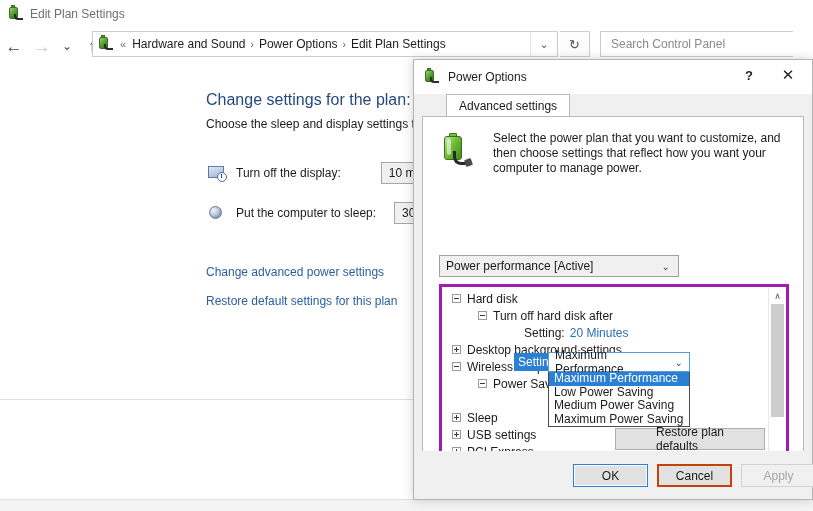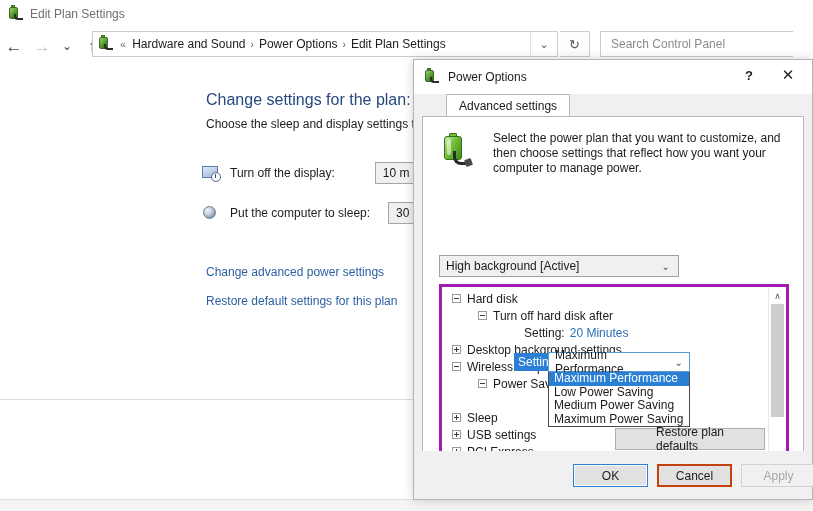--- a/index.html
+++ b/index.html
@@ -173,21 +173,21 @@
   }
   #page-sub {
     position: absolute;
     left: 206px; top: 47px;
     font-size: 12px;
     color: #1b1b1b;
     white-space: nowrap;
   }
   .setting-row {
     position: absolute;
-    left: 202px;
+    left: 208px;
     display: flex;
     align-items: center;
     justify-content: space-between;
   }
   .setting-row .lbl {
     font-size: 12px;
     color: #1b1b1b;
     white-space: nowrap;
   }
   #row-display { top: 92px; }
@@ -709,21 +709,21 @@
           <span class="prong"></span>
       </span>
       <span id="info-text">
         <span>Select the power plan that you want to customize, and</span><br>
         <span>then choose settings that reflect how you want your</span><br>
         <span>computer to manage power.</span>
       </span>
     </div>
 
     <div id="plan-select">
-      <span>High background [Active]</span>
+      <span>Power performance [Active]</span>
       <span class="arrow">⌄</span>
     </div>
 
     <div id="tree-box">
       <div id="tree-list">
 
         <div class="tree-row ind0">
           <span class="tog"></span>
           <span>Hard disk</span>
         </div>

